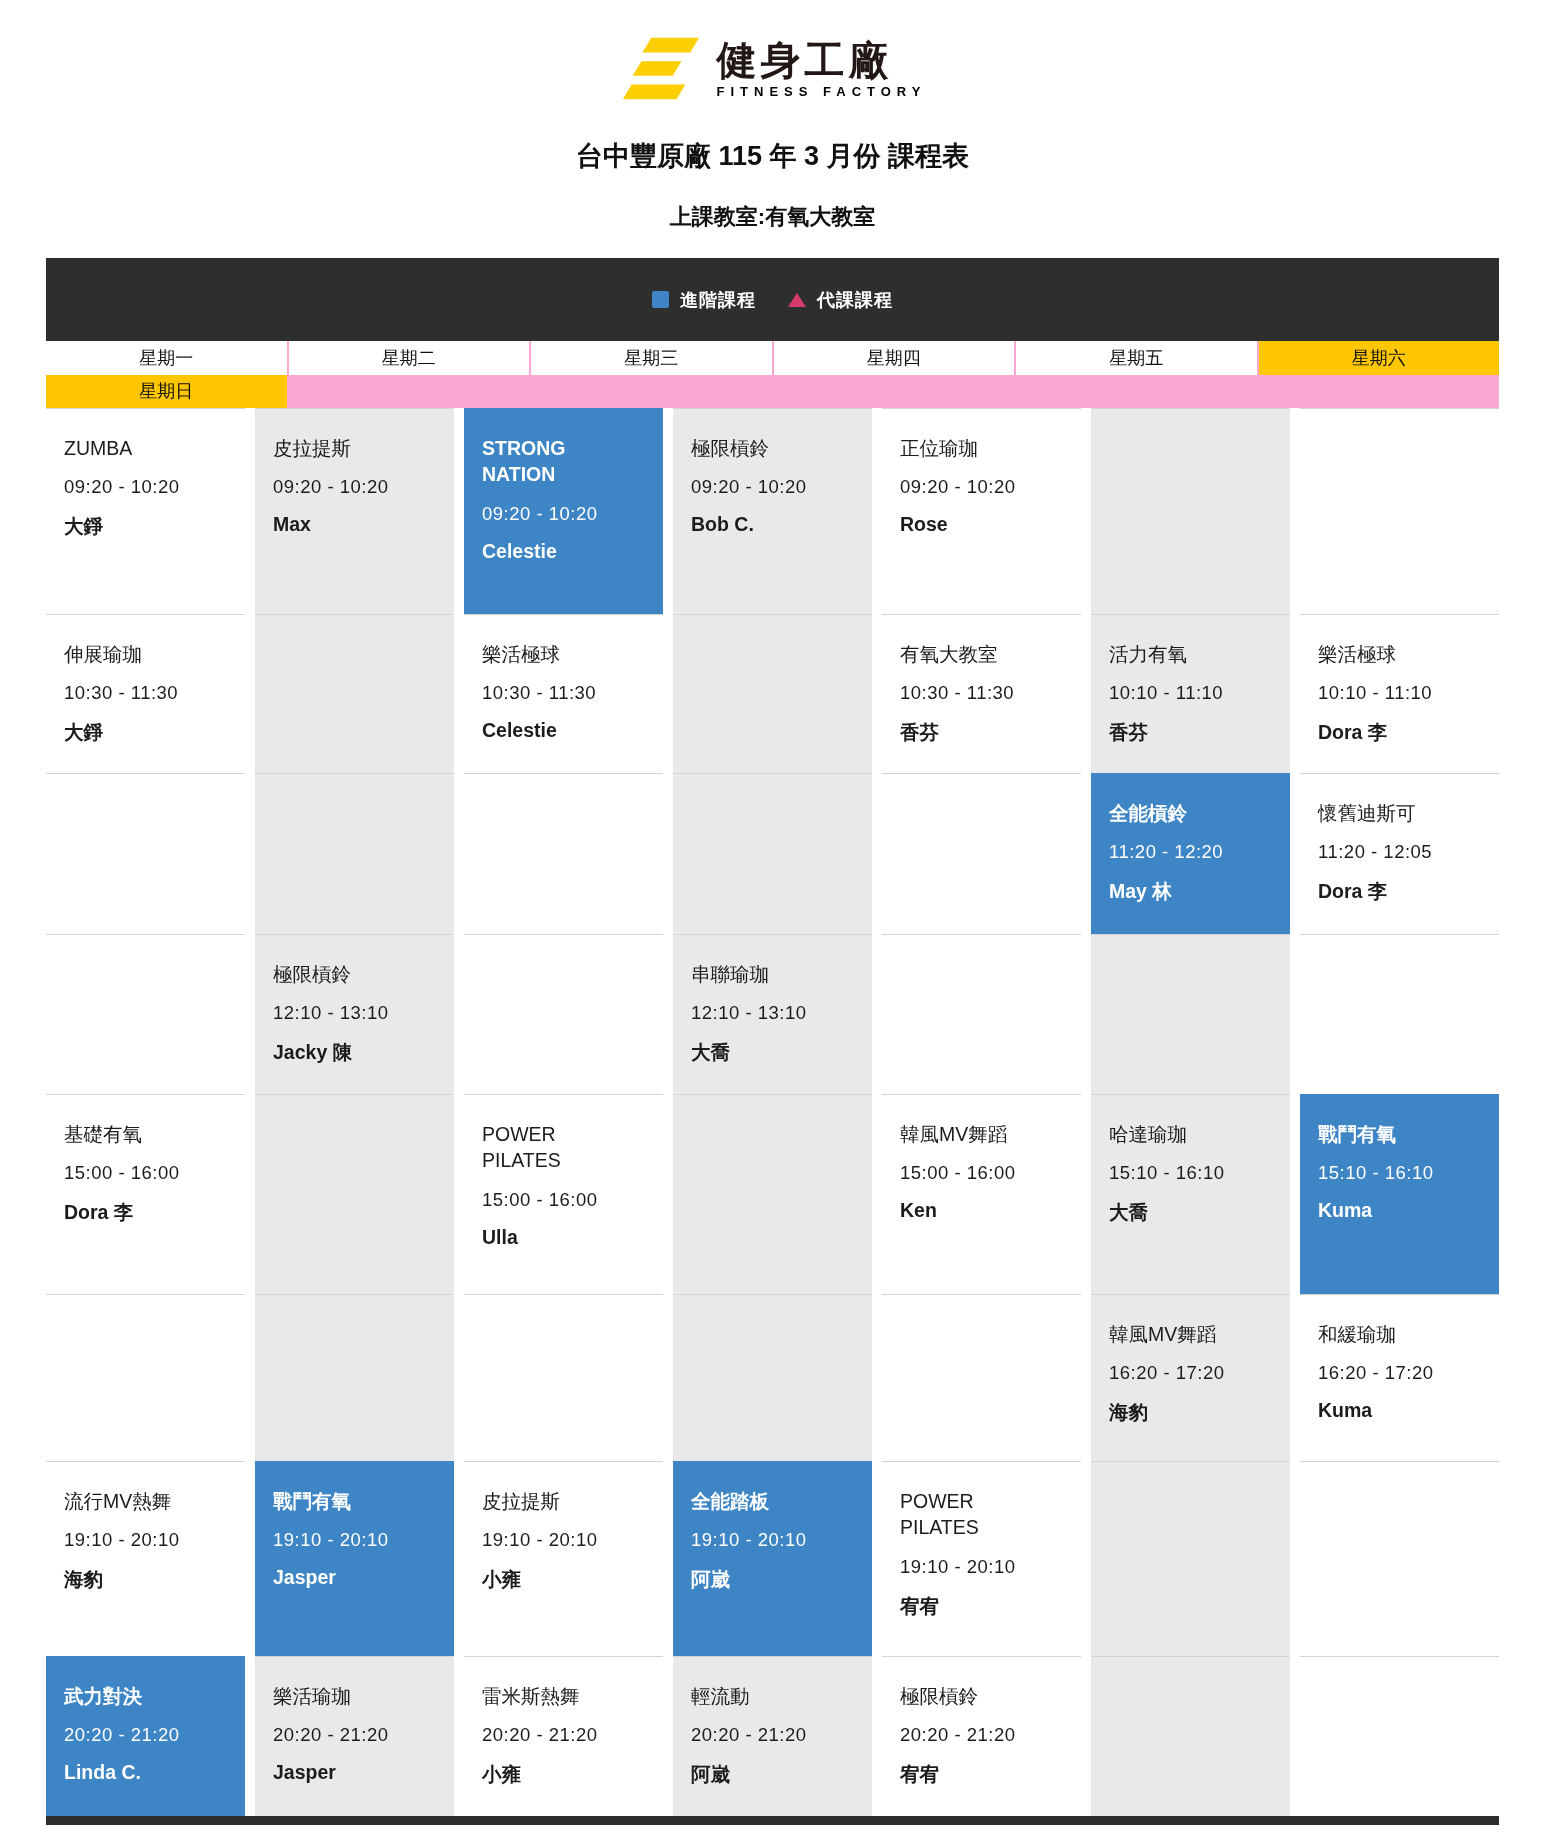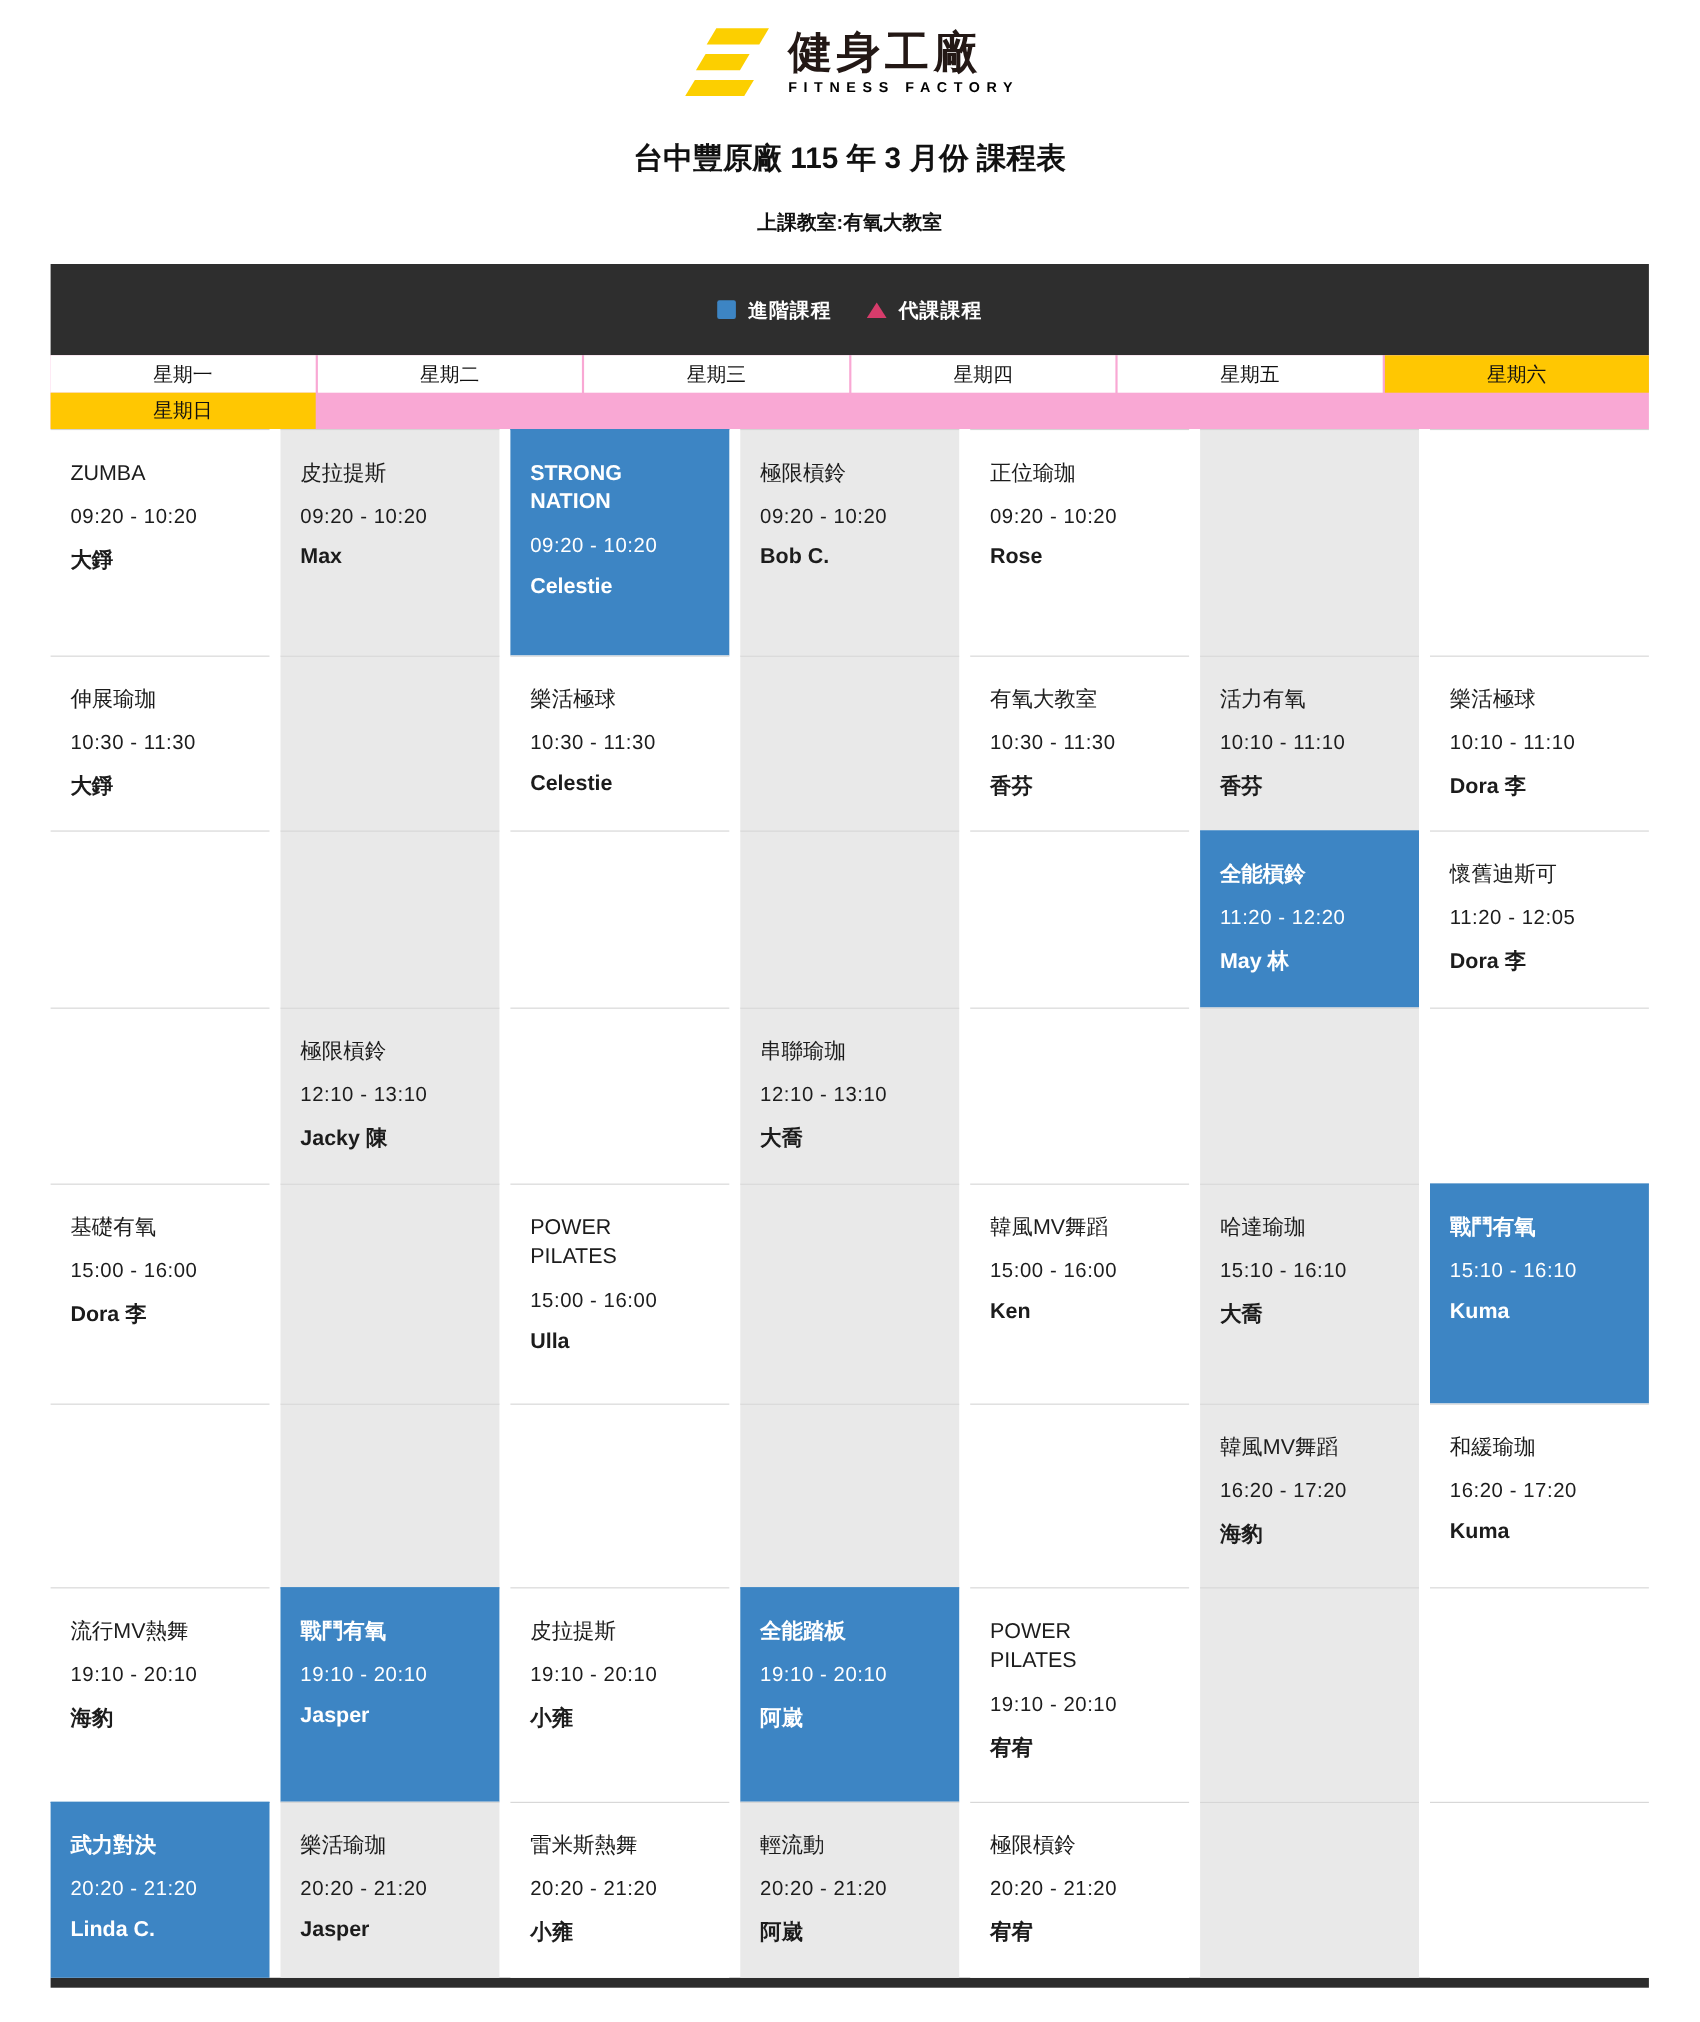--- a/index.html
+++ b/index.html
@@ -10,30 +10,30 @@
     --bar:#2e2e2e;
   }
   *{box-sizing:border-box;margin:0;padding:0;}
   html,body{background:#ffffff;}
   body{
     width:1545px;height:1838px;
     font-family:"Liberation Sans","DejaVu Sans",sans-serif;
     color:#1c1c1c;
     overflow:hidden;
   }
-  .page{width:1545px;padding-top:14px;}
+  .page{width:1545px;padding-top:14px;margin-top:12px;}
 
   
   .brand{display:flex;align-items:center;justify-content:center;gap:16px;height:86px;}
   .brand-icon{width:82px;height:66px;flex:0 0 auto;}
   .brand-text{display:flex;flex-direction:column;align-items:flex-start;}
   .brand-zh{font-size:40px;font-weight:900;letter-spacing:4px;color:#231815;line-height:1.05;}
   .brand-en{font-size:13px;font-weight:700;letter-spacing:6px;color:#000000;margin-top:3px;}
   .title{ text-align:center;font-size:27px;font-weight:700;margin-top:26px;color:#111;}
-  .subtitle{text-align:center;font-size:18px;font-weight:700;margin-top:28px;color:#111;}
+  .subtitle{text-align:center;font-size:22px;font-weight:700;margin-top:28px;color:#111;}
 
   
   .sheet{width:1453px;margin:26px auto 0 auto;}
 
   .legend{height:83px;background:var(--bar);display:flex;align-items:center;justify-content:center;gap:32px;}
   .legend-item{display:flex;align-items:center;gap:11px;color:#fff;font-size:18px;font-weight:700;letter-spacing:1px;}
   .swatch-square{width:17px;height:17px;border-radius:2px;background:var(--blue);}
   .swatch-triangle{width:0;height:0;border-left:9px solid transparent;border-right:9px solid transparent;border-bottom:14px solid var(--pink);}
 
   .days{display:grid;grid-template-columns:repeat(6,1fr);column-gap:2px;height:67px;background:#f9a8d4;}

